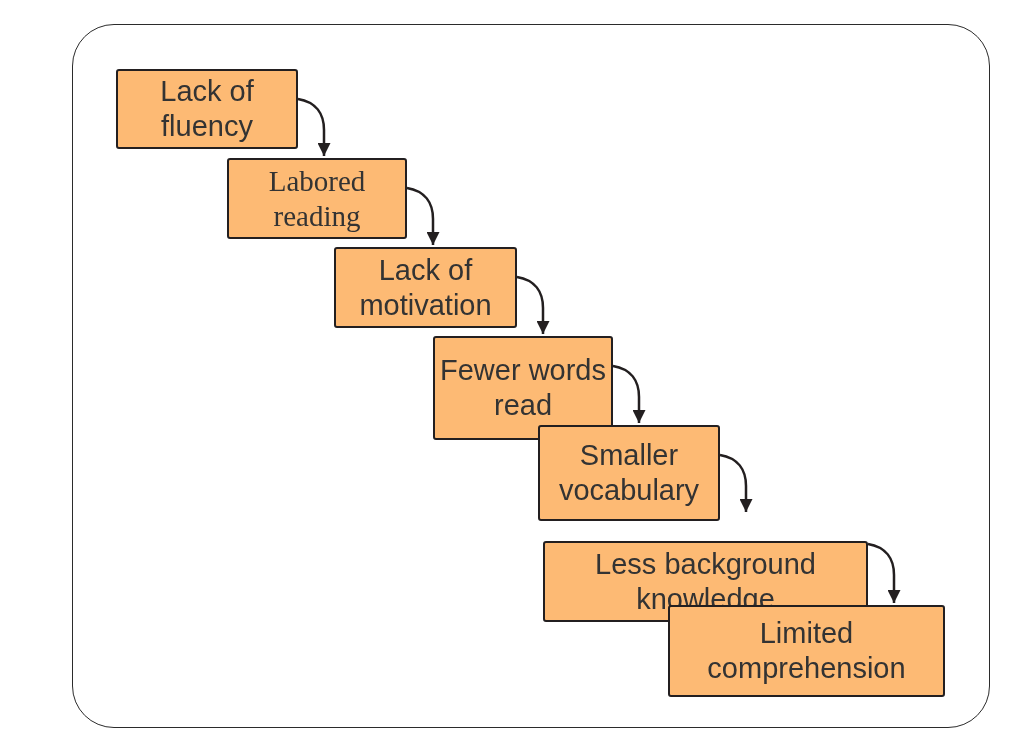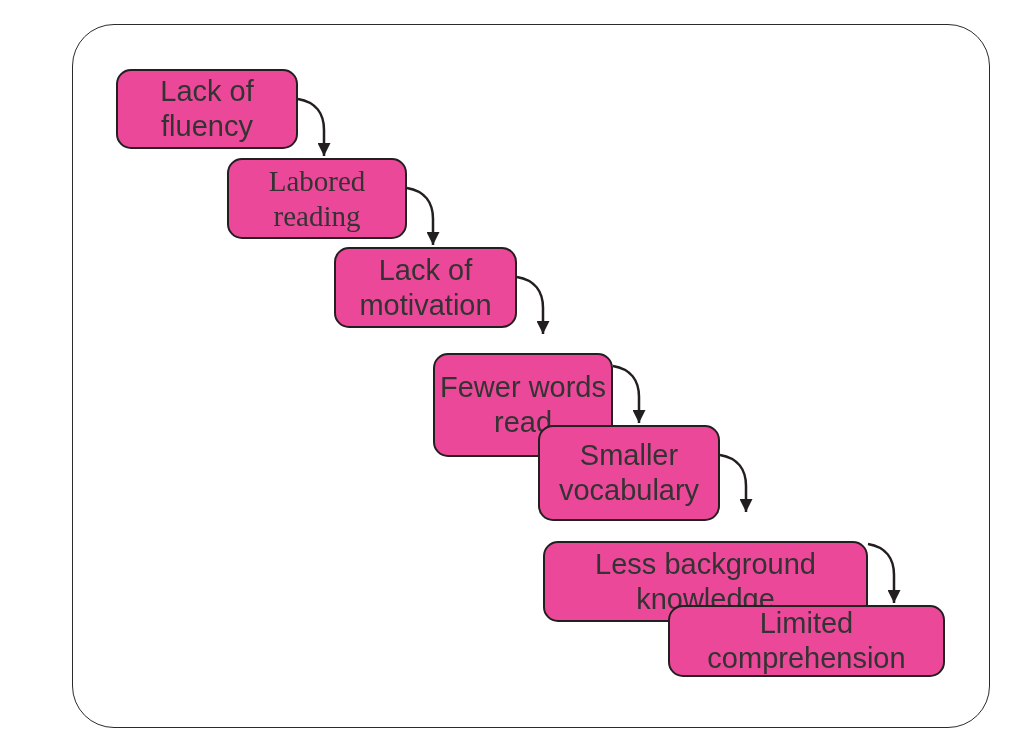--- a/index.html
+++ b/index.html
@@ -25,39 +25,39 @@
     height: 704px;
     border: 1.5px solid #2b2b2b;
     border-radius: 42px;
     box-sizing: border-box;
     background: #ffffff;
   }
   .node {
     position: absolute;
     box-sizing: border-box;
     border: 2.5px solid #231f20;
-    border-radius: 15px;
-    background: #ec4899;
+    border-radius: 3px;
+    background: #fdba74;
     display: flex;
     align-items: center;
     justify-content: center;
     text-align: center;
     font-size: 29px;
     line-height: 35px;
     color: #333333;
     white-space: pre-line;
   }
   .node span { white-space: pre-line; }
   .n1 { left: 116px; top:  69px; width: 182px; height: 80px; }
   .n2 { left: 227px; top: 158px; width: 180px; height: 81px; font-family: Liberation Serif, serif; }
   .n3 { left: 334px; top: 247px; width: 183px; height: 81px; }
-  .n4 { left: 433px; top: 336px; width: 180px; height: 104px; margin-top: 17px; }
+  .n4 { left: 433px; top: 336px; width: 180px; height: 104px; }
   .n5 { left: 538px; top: 425px; width: 182px; height: 96px; }
   .n6 { left: 543px; top: 514px; width: 325px; height: 81px; margin-top: 27px; }
-  .n7 { left: 668px; top: 605px; width: 277px; height: 72px; }
+  .n7 { left: 668px; top: 605px; width: 277px; height: 92px; }
   .arrows {
     position: absolute;
     left: 0;
     top: 0;
     width: 1020px;
     height: 748px;
     pointer-events: none;
   }
   .arrow-path {
     fill: none;

